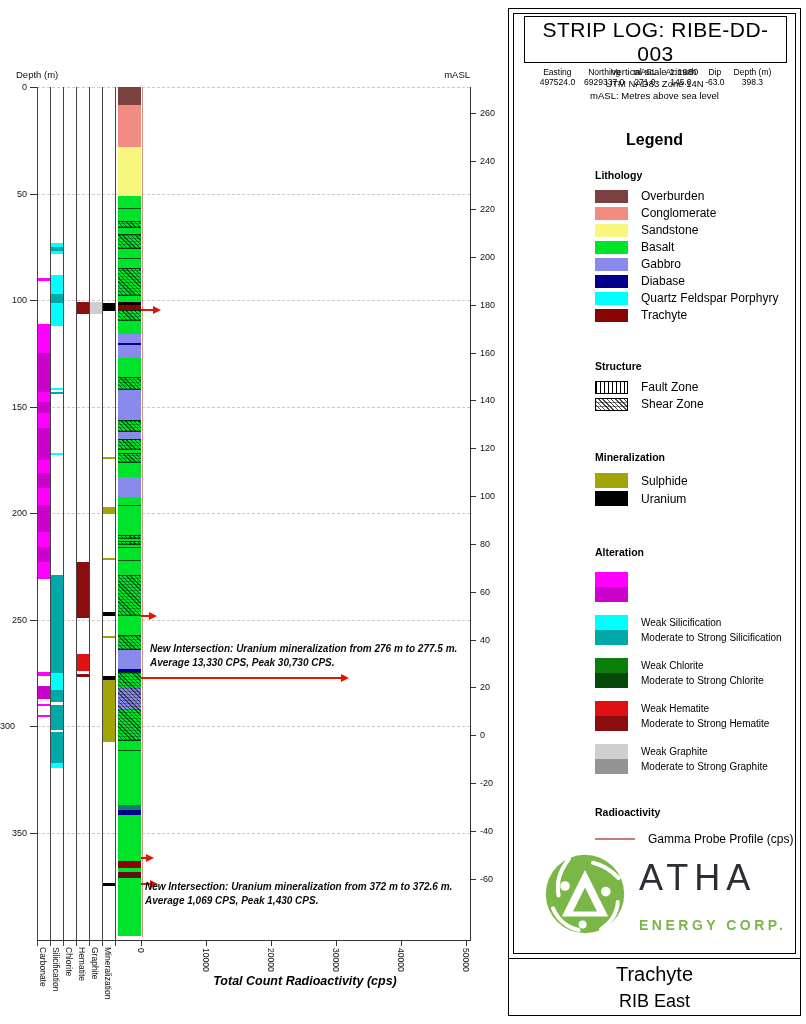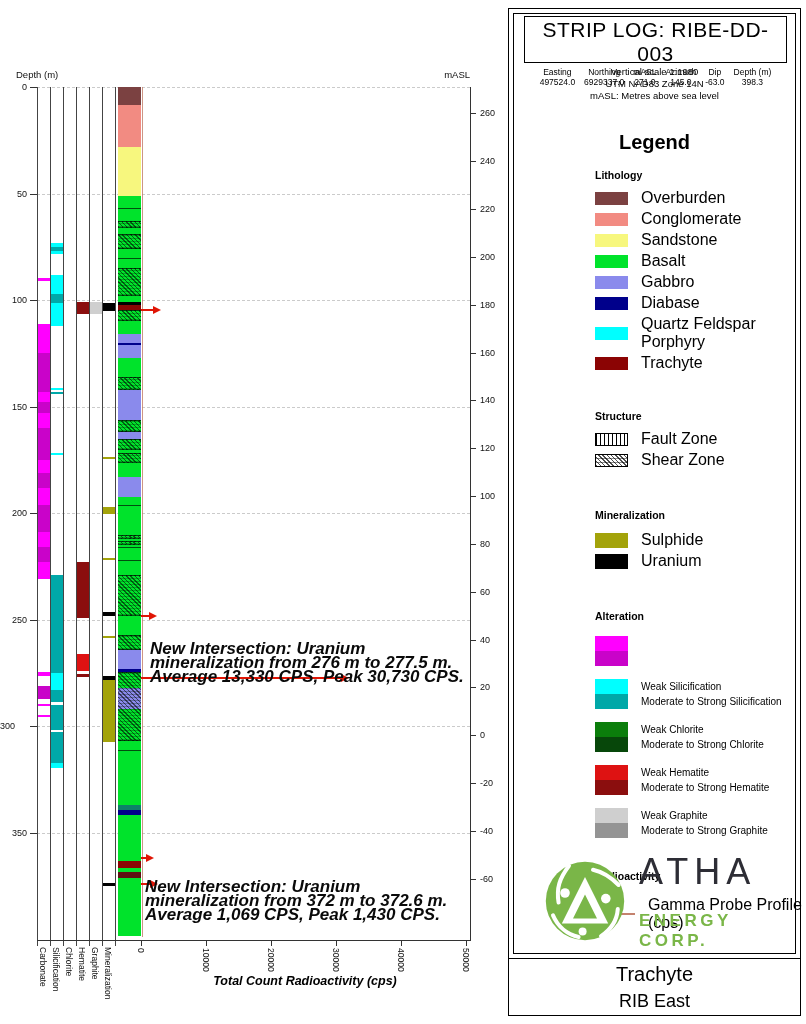--- a/index.html
+++ b/index.html
@@ -13,42 +13,42 @@
   .axis-line{position:absolute;background:#333;}
   .col-line{position:absolute;width:1px;background:#444;}
   .shear{background-image:
       repeating-linear-gradient(45deg, rgba(0,0,0,0.55) 0px, rgba(0,0,0,0.55) 1px, transparent 1px, transparent 3px),
       repeating-linear-gradient(0deg, rgba(0,30,0,0.30) 0px, rgba(0,30,0,0.30) 1px, transparent 1px, transparent 3px);
       border-top:1px solid rgba(0,0,0,.6);border-bottom:1px solid rgba(0,0,0,.6);box-sizing:border-box;}
   .sw-fault{background-color:#fff;background-image:repeating-linear-gradient(90deg,#000 0 1px,transparent 1px 4px);border:1px solid #000;box-sizing:border-box;}
   .sw-shear{background-color:#fff;background-image:
       repeating-linear-gradient(45deg, rgba(0,0,0,.7) 0 1px, transparent 1px 3px),
       repeating-linear-gradient(0deg, transparent 0 3px, rgba(0,0,0,.45) 3px 4px);border:1px solid #000;box-sizing:border-box;}
-  .ann{position:absolute;font-style:italic;font-weight:bold;font-size:17px;line-height:14px;width:332px;color:#0A0A0A;}
+  .ann{position:absolute;font-style:italic;font-weight:bold;font-size:10px;line-height:14px;width:332px;color:#0A0A0A;}
   
   .panel{position:absolute;left:508px;top:8px;width:293px;height:1008px;border:1px solid #000;box-sizing:border-box;background:#fff;}
   .panel-inner{position:absolute;left:4px;top:4px;width:283px;height:941px;border:1px solid #000;box-sizing:border-box;}
   .title-box{position:absolute;left:15px;top:7px;width:263px;height:47px;border:1px solid #000;box-sizing:border-box;text-align:center;}
   .strip-title{font-size:21px;letter-spacing:.5px;margin-top:1px;}
   .fields{display:flex;justify-content:center;gap:9px;margin-top:1px;}
   .field{display:flex;flex-direction:column;align-items:center;font-size:8.5px;line-height:10px;}
   .notes{position:absolute;left:0;top:57px;width:100%;text-align:center;font-size:9.5px;line-height:12px;}
-  .legend-head{position:absolute;left:0;top:122px;width:100%;text-align:center;font-size:20px;font-weight:bold;}
+  .legend-head{position:absolute;left:0;top:122px;width:100%;text-align:center;font-size:16px;font-weight:bold;}
   .legend-body{position:absolute;left:58px;top:160px;width:226px;margin-left:28px;}
   .sec-head{font-size:10.5px;font-weight:bold;}
   .leg-row{display:flex;align-items:center;gap:13px;margin-bottom:3px;}
   .leg-sw{width:33px;height:13px;flex:0 0 33px;}
-  .leg-lbl{font-size:16px;}
+  .leg-lbl{font-size:12px;}
   .alt-pair{display:flex;gap:13px;margin-bottom:13px;}
   .alt-sw{width:33px;flex:0 0 33px;height:30px;display:flex;flex-direction:column;}
   .alt-sw div{flex:1;}
   .alt-lbls{font-size:10px;line-height:15px;}
   .logo{position:absolute;left:36px;top:845px;display:flex;align-items:center;gap:14px;}
   .logo-name{font-size:36px;letter-spacing:6px;font-weight:500;line-height:36px;}
-  .logo-sub{font-size:17px;letter-spacing:3.5px;font-weight:600;margin-top:21px;}
+  .logo-sub{font-size:14px;letter-spacing:3.5px;font-weight:600;margin-top:21px;}
   .footer-line{position:absolute;left:0;top:949px;width:100%;border-top:1px solid #000;}
   .footer-1{position:absolute;left:0;top:954px;width:100%;text-align:center;font-size:20px;}
   .footer-2{position:absolute;left:0;top:982px;width:100%;text-align:center;font-size:18px;}
   .xaxis-title{position:absolute;left:160px;top:974px;width:290px;text-align:center;
                font-size:12.5px;font-weight:bold;font-style:italic;}
 </style>
 </head>
 <body>
 
 <div class="lbl" style="left:16px;top:69px;font-weight:normal;">Depth (m)</div>

